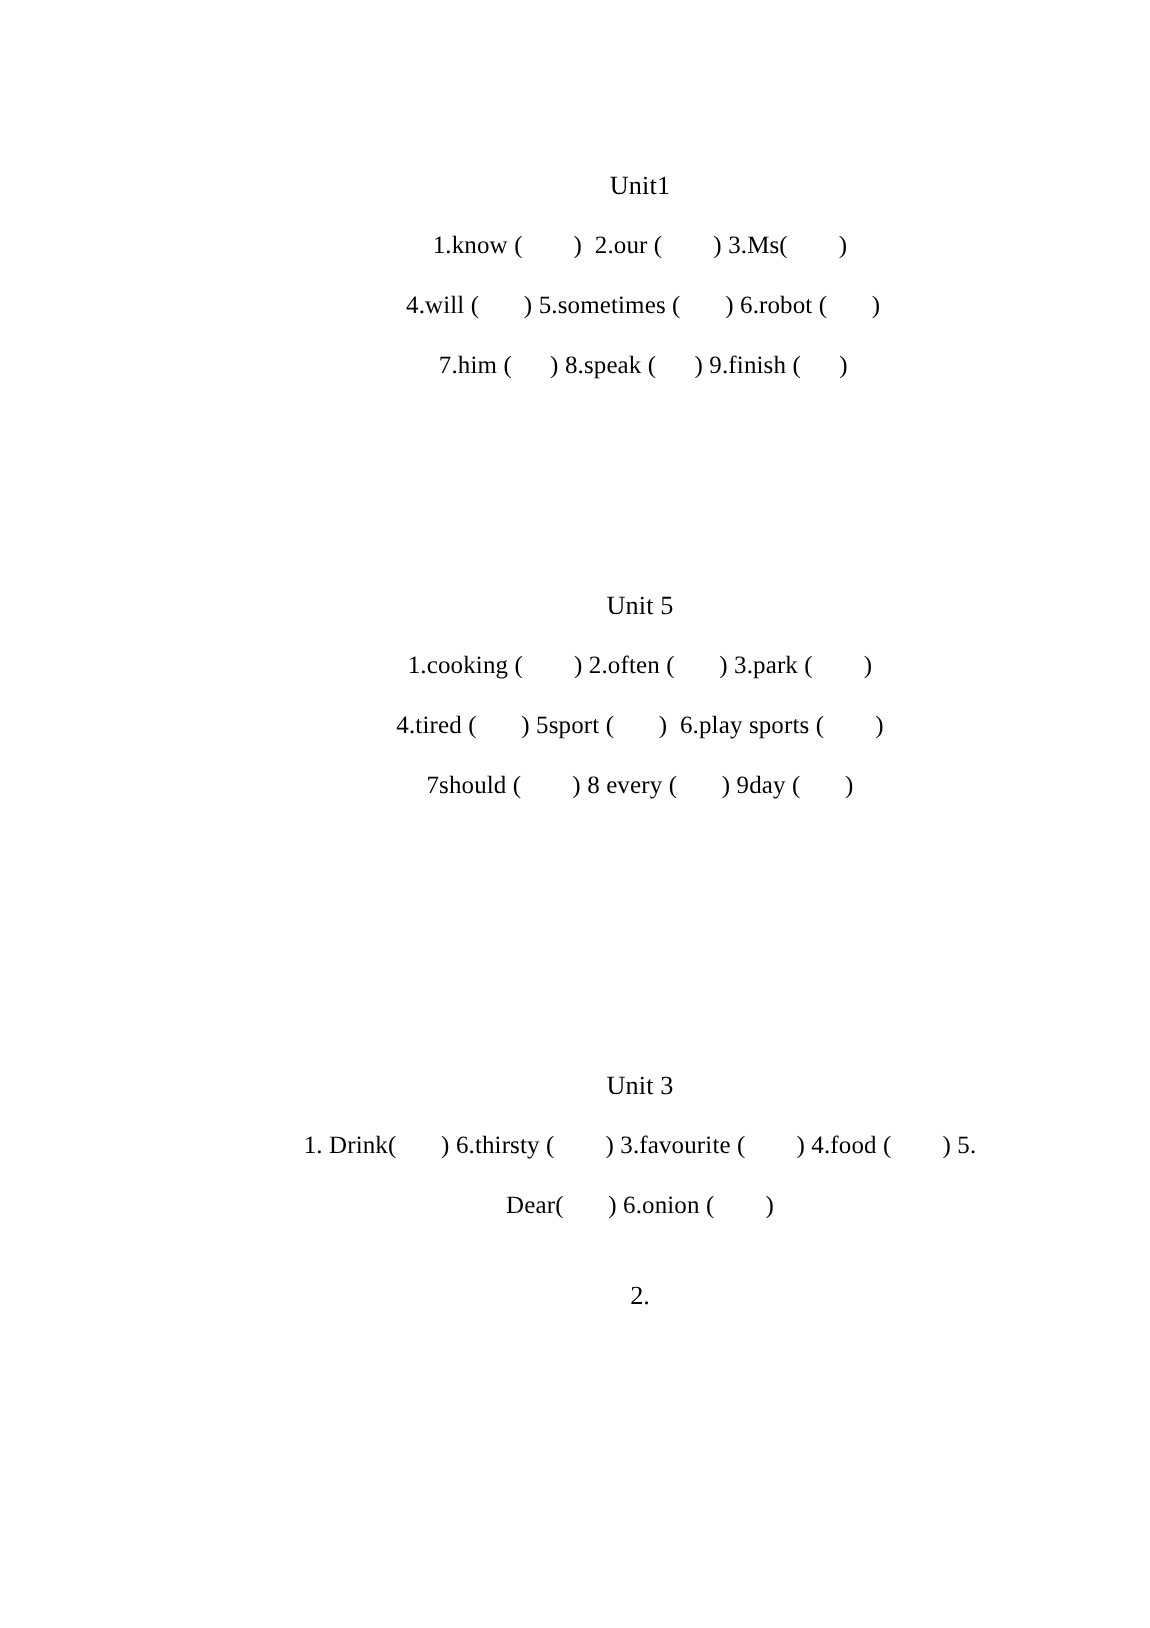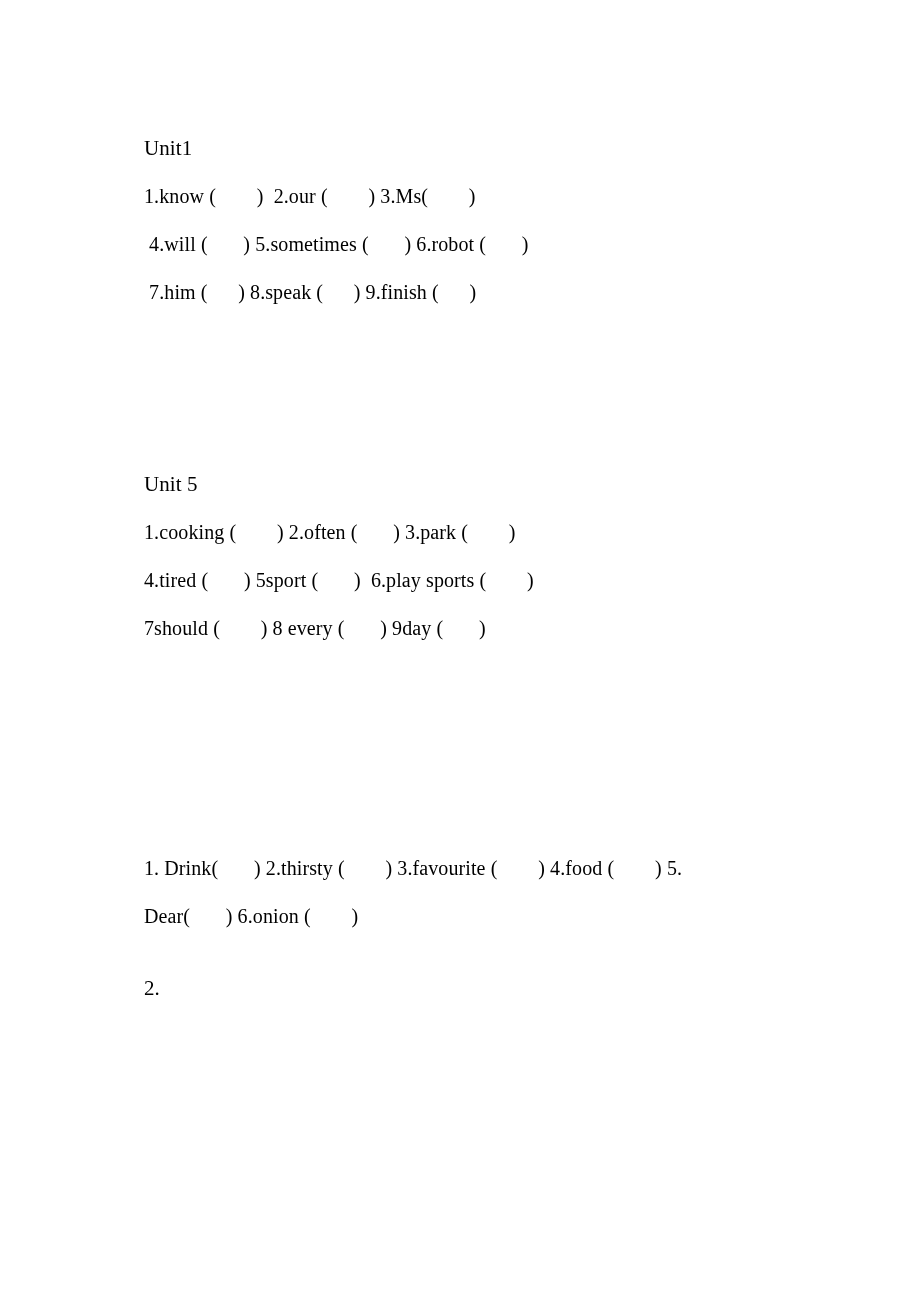--- a/index.html
+++ b/index.html
@@ -24,20 +24,21 @@
   }
   .content {
     position: absolute;
     left: 144px;
     top: 124px;
     right: 40px;
   }
   .section {
     margin: 0;
     padding: 0;
+    text-align: center;
   }
   .heading {
     font-size: 21px;
     line-height: 48px;
     white-space: pre;
     letter-spacing: 0.1px;
   }
   .line {
     font-size: 20px;
     line-height: 48px;
@@ -71,20 +72,21 @@
     <div class="section">
       <div class="heading">Unit 5</div>
       <div class="line">1.cooking (        ) 2.often (       ) 3.park (        )</div>
       <div class="line">4.tired (       ) 5sport (       )  6.play sports (        )</div>
       <div class="line">7should (        ) 8 every (       ) 9day (       )</div>
     </div>
 
     <div class="gap-unit2"></div>
 
     <div class="section">
-      <div class="line">1. Drink(       ) 2.thirsty (        ) 3.favourite (        ) 4.food (        ) 5.</div>
+      <div class="heading">Unit 3</div>
+      <div class="line">1. Drink(       ) 6.thirsty (        ) 3.favourite (        ) 4.food (        ) 5.</div>
       <div class="line">Dear(       ) 6.onion (        )</div>
       <div class="gap-item2"></div>
       <div class="item-marker">2.</div>
     </div>
 
   </div>
 </div>
 
 </body></html>

